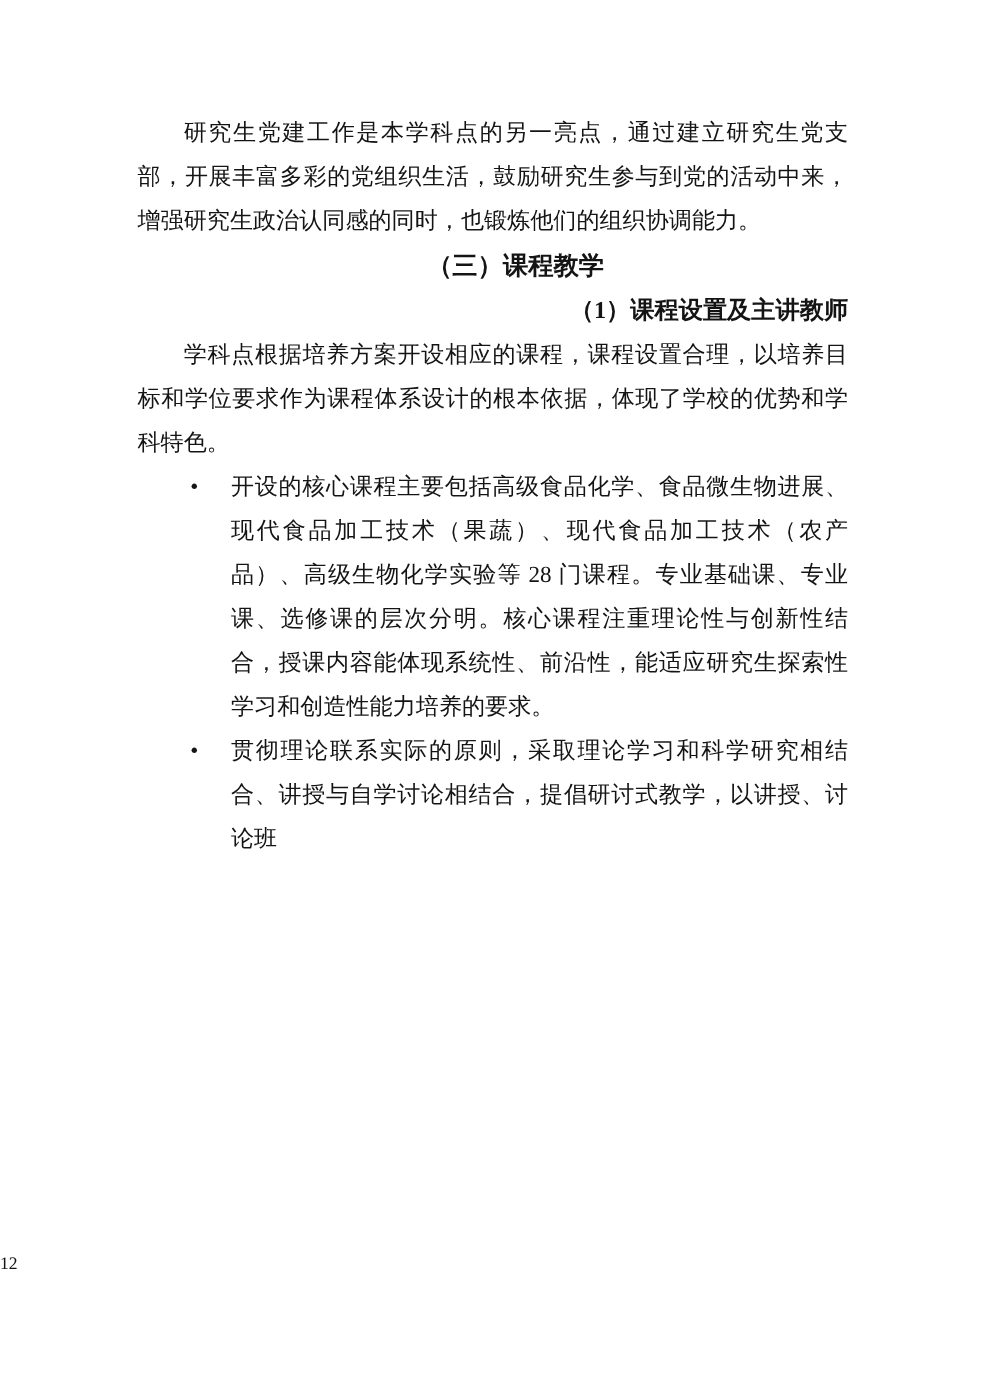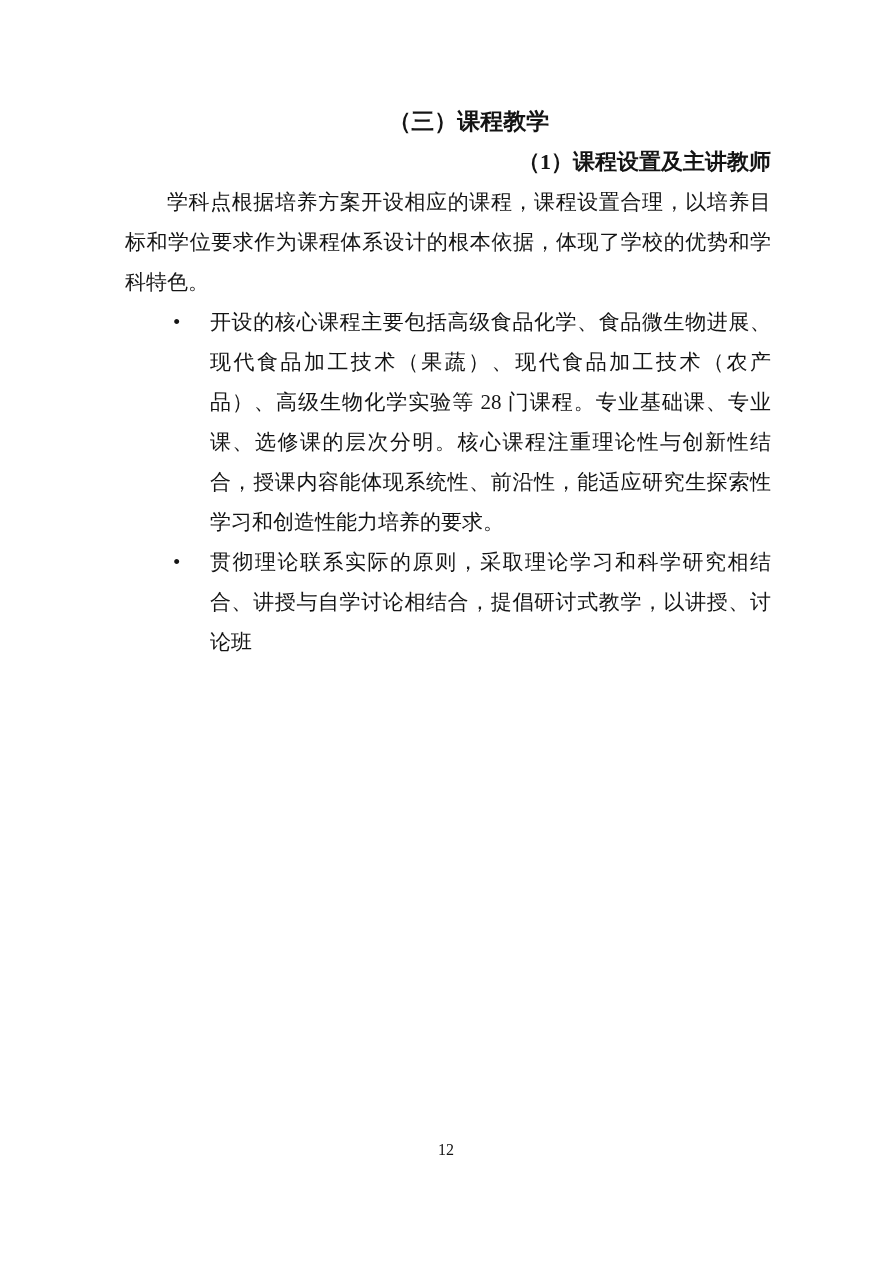--- a/index.html
+++ b/index.html
@@ -61,34 +61,35 @@
     left: 48px;
     top: 0;
     font-size: 21px;
     line-height: 40px;
   }
   .footer {
     position: absolute;
     left: 0;
     right: 0;
     top: 1140px;
-    text-align: center;
+    text-align: left;
     font-size: 16px;
     line-height: 20px;
     color: #141414;
   }
 </style>
 </head>
 <body>
 
 <div class="page">
 
   <div class="content">
 
 
+    <p class="indent">研究生党建工作是本学科点的另一亮点，通过建立研究生党支部，开展丰富多彩的党组织生活，鼓励研究生参与到党的活动中来，增强研究生政治认同感的同时，也锻炼他们的组织协调能力。</p>
 
 
     <h2 class="section-heading">（三）课程教学</h2>
 
     <h3 class="subsection-heading">（1）课程设置及主讲教师</h3>
 
     <p class="indent">学科点根据培养方案开设相应的课程，课程设置合理，以培养目标和学位要求作为课程体系设计的根本依据，体现了学校的优势和学科特色。</p>
 
     <ul class="bullet-list">
       <li>

